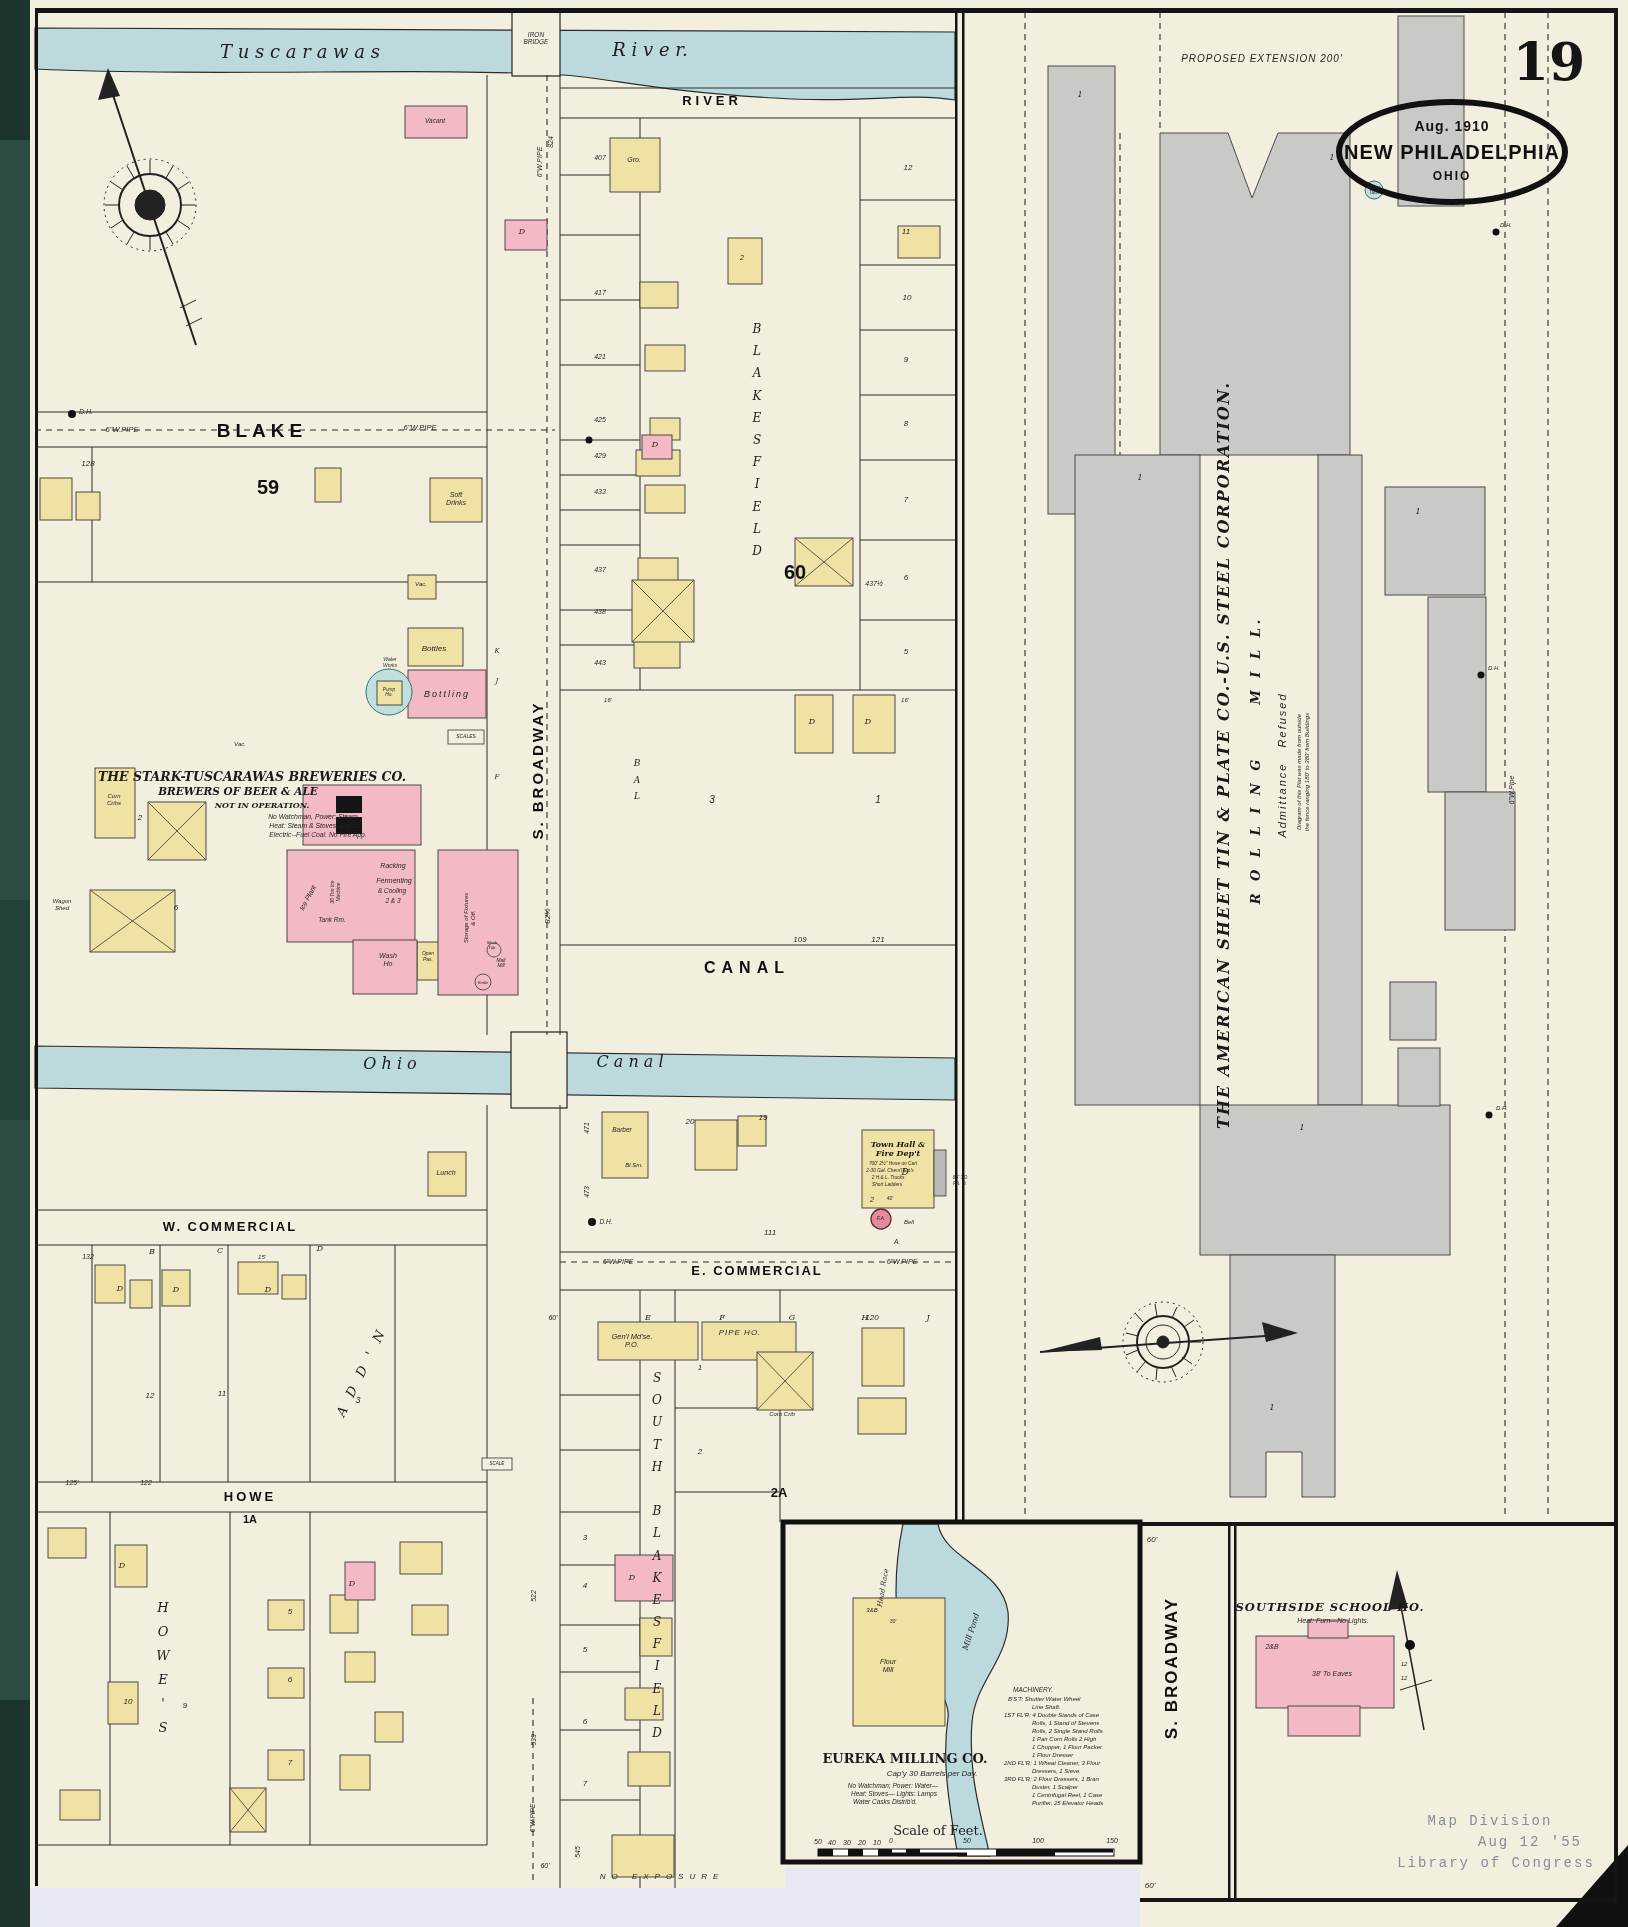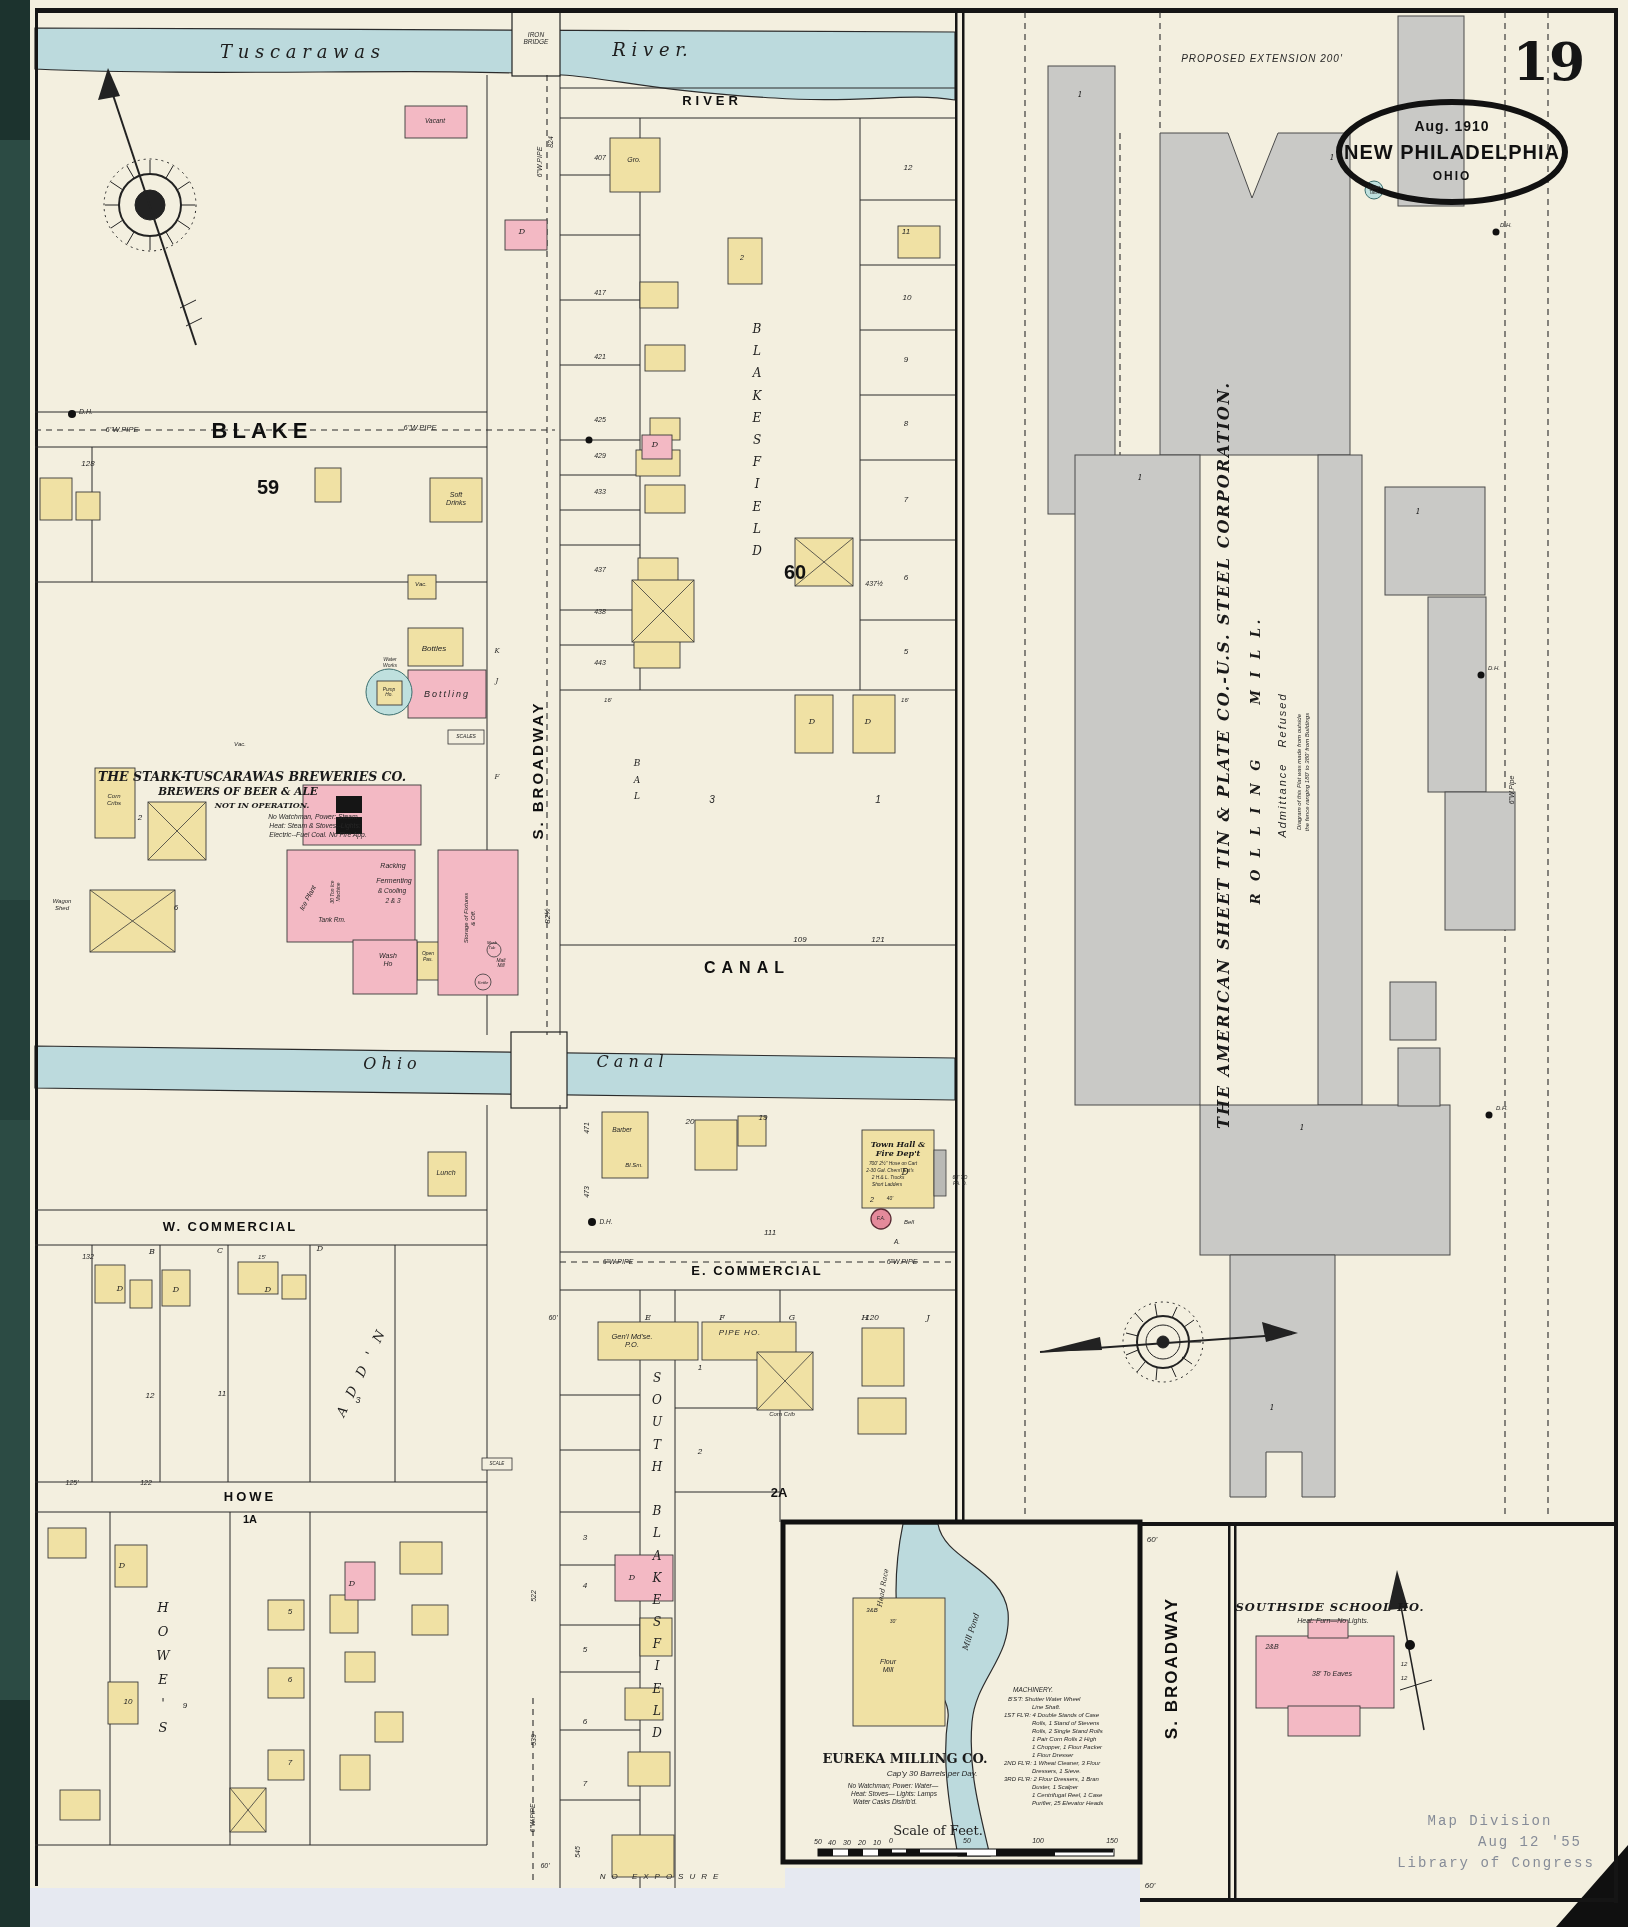--- a/index.html
+++ b/index.html
@@ -311,21 +311,21 @@
       <span class="ml cap" style="left: 1452px; top: 152px; font-size: 20px; letter-spacing: 1px; transform: translate(-50%, -50%);">NEW PHILADELPHIA</span>
       <span class="ml cap" style="left: 1452px; top: 177px; font-size: 12px; letter-spacing: 2px; transform: translate(-50%, -50%);">OHIO</span>
       <span class="ml sm" style="left: 1374px; top: 190px; font-size: 4.5px; transform: translate(-50%, -50%);">Water
 Tank</span>
       <span class="ml sm" style="left: 1262px; top: 59px; font-size: 10px; letter-spacing: 1px; transform: translate(-50%, -50%);">PROPOSED EXTENSION 200'</span>
       <span class="ml it" style="left: 300px; top: 52px; font-size: 18px; transform: translate(-50%, -50%);">T u s c a r a w a s</span>
       <span class="ml it" style="left: 650px; top: 50px; font-size: 18px; transform: translate(-50%, -50%);">R i v e r.</span>
       <span class="ml sm" style="left: 536px; top: 38px; font-size: 6.5px; transform: translate(-50%, -50%);">IRON
 BRIDGE</span>
       <span class="ml st" style="left: 712px; top: 101px; font-size: 13px; letter-spacing: 4px; transform: translate(-50%, -50%);">RIVER</span>
-      <span class="ml st" style="left: 262px; top: 431px; font-size: 22px; letter-spacing: 5px; transform: translate(-50%, -50%);">BLAKE</span>
+      <span class="ml st" style="left: 262px; top: 431px; font-size: 19px; letter-spacing: 5px; transform: translate(-50%, -50%);">BLAKE</span>
       <span class="ml blk" style="left: 268px; top: 487px; font-size: 20px; transform: translate(-50%, -50%);">59</span>
       <span class="ml blk" style="left: 795px; top: 572px; font-size: 20px; transform: translate(-50%, -50%);">60</span>
       <span class="ml sm" style="left: 122px; top: 430px; font-size: 7.5px; transform: translate(-50%, -50%);">6"W.PIPE</span>
       <span class="ml sm" style="left: 420px; top: 428px; font-size: 7.5px; transform: translate(-50%, -50%);">6"W.PIPE</span>
       <span class="ml sm" style="left: 86px; top: 412px; font-size: 7px; transform: translate(-50%, -50%);">D.H.</span>
       <span class="ml sm" style="left: 88px; top: 464px; font-size: 8px; transform: translate(-50%, -50%);">128</span>
       <span class="ml sm" style="left: 551px; top: 142px; font-size: 7px; transform: translate(-50%, -50%) rotate(-90deg);">824</span>
       <span class="ml sm" style="left: 540px; top: 162px; font-size: 7px; transform: translate(-50%, -50%) rotate(-90deg);">6"W.PIPE</span>
       <span class="ml sm" style="left: 456px; top: 499px; font-size: 7px; transform: translate(-50%, -50%);">Soft
 Drinks</span>

